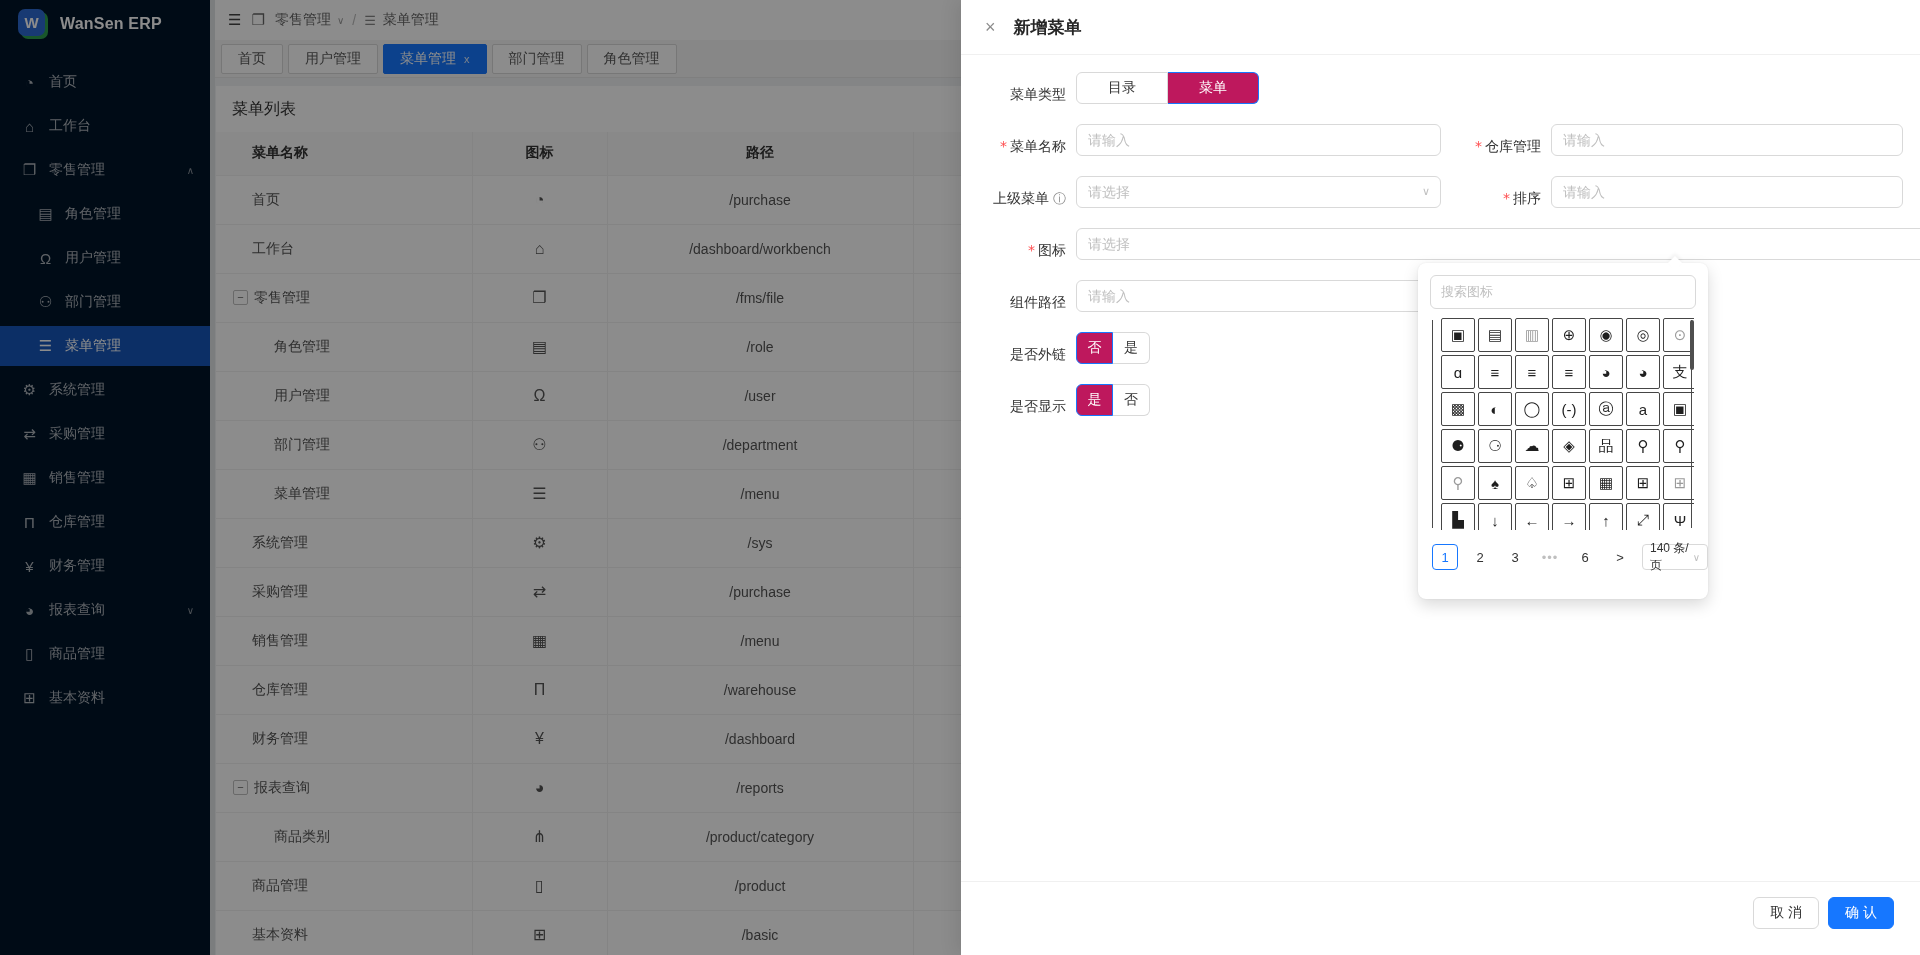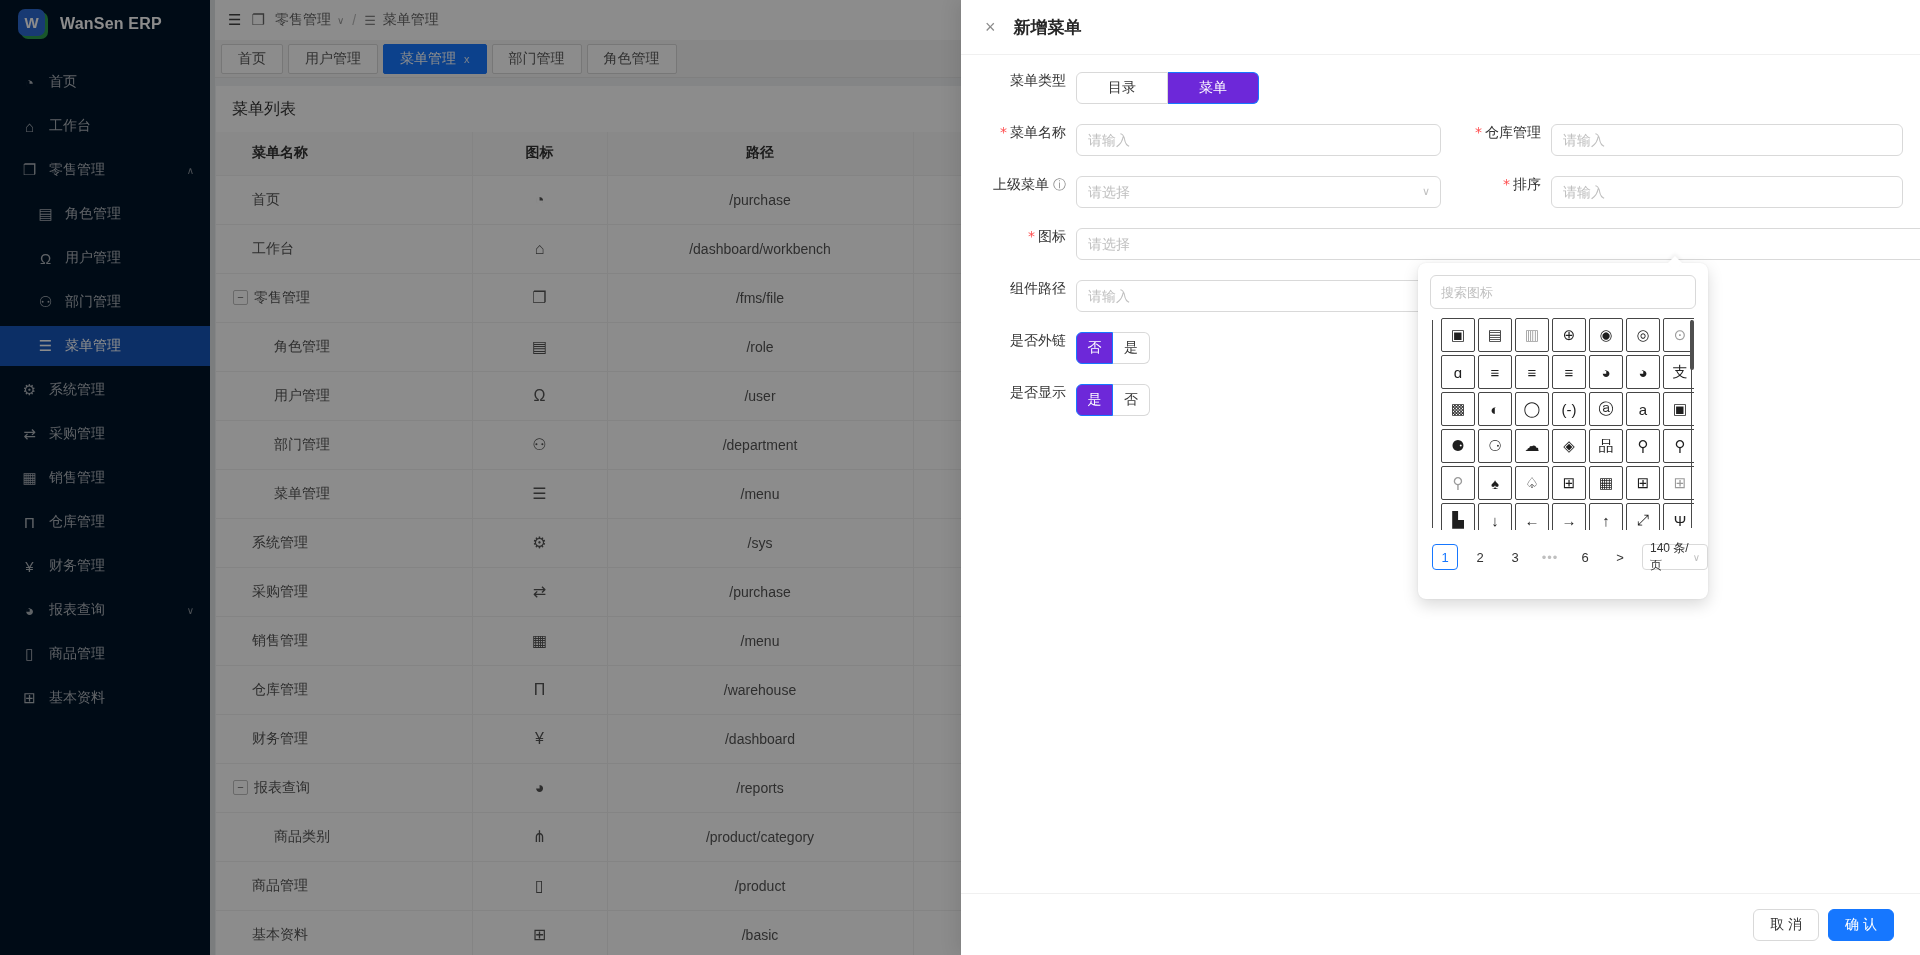--- a/index.html
+++ b/index.html
@@ -54,48 +54,48 @@
 
   
   .mask { position:absolute; left:0; top:0; width:961px; height:955px; background:rgba(0,0,0,0.45); z-index:5; }
 
   
   .drawer { position:absolute; left:961px; top:0; width:959px; height:955px; background:#ffffff; z-index:10; box-shadow:-6px 0 16px rgba(0,0,0,.08); }
   .drawer-head { display:flex; align-items:center; height:55px; border-bottom:1px solid #f0f0f0; padding-left:24px; }
   .drawer-close { font-size:18px; color:#8c8c8c; cursor:pointer; margin-right:18px; line-height:1; }
   .drawer-title { font-size:17px; font-weight:600; color:#262626; }
   .drawer-body { padding:17px 0 0 30px; }
-  .frow { display:flex; align-items:flex-start; height:32px; margin-bottom:20px; }
+  .frow { display:flex; align-items:flex-end; height:32px; margin-bottom:20px; }
   .lbl { width:75px; text-align:right; margin-right:10px; color:#333; white-space:nowrap; flex:0 0 auto; }
   .lbl-r { width:100px; text-align:right; margin-right:10px; margin-left:0; color:#333; white-space:nowrap; flex:0 0 auto; }
   .req { color:#ff4d4f; margin-right:3px; font-family:"DejaVu Sans",sans-serif; }
   .info-ic { color:#8c8c8c; margin-left:4px; font-size:13px; }
   .ctl { width:365px; flex:0 0 auto; }
   .ctl-r { width:352px; flex:0 0 auto; }
   .inp { width:100%; height:32px; border:1px solid #d9d9d9; border-radius:6px; padding:11px 11px; font-size:14px; color:#333; outline:none; background:#fff; font-family:inherit; }
   .inp::placeholder { color:#bfbfbf; }
   .sel { position:relative; }
   .sel .chev { position:absolute; right:11px; top:9px; font-size:11px; color:#bfbfbf; pointer-events:none; }
   .seg { display:inline-flex; height:32px; }
   .seg .seg-btn { min-width:56px; padding:0 31px; display:flex; align-items:center; justify-content:center; border:1px solid #d9d9d9; background:#fff; color:#333; cursor:pointer; }
   .seg .seg-btn:first-child { border-radius:6px 0 0 6px; }
   .seg .seg-btn:last-child { border-radius:0 6px 6px 0; border-left:none; }
-  .seg .seg-btn.on { background:#6d28d9; border-color:#1677ff; color:#fff; }
+  .seg .seg-btn.on { background:#be185d; border-color:#1677ff; color:#fff; }
   .seg.small .seg-btn { min-width:37px; padding:0 10px; }
   .inp-group { display:flex; width:100%; }
   .inp-group .inp { border-radius:6px 0 0 6px; }
-  .drawer-foot { position:absolute; left:0; bottom:0; width:100%; height:62px; border-top:1px solid #f0f0f0; display:flex; align-items:center; justify-content:flex-end; padding-right:26px; gap:9px; background:#fff; }
+  .drawer-foot { position:absolute; left:0; bottom:12px; width:100%; height:62px; border-top:1px solid #f0f0f0; display:flex; align-items:center; justify-content:flex-end; padding-right:26px; gap:9px; background:#fff; }
   .btn { height:32px; padding:0 16px; border-radius:6px; border:1px solid #d9d9d9; background:#fff; color:#333; font-size:14px; cursor:pointer; font-family:inherit; }
   .btn.primary { background:#1677ff; border-color:#1677ff; color:#fff; }
 
   
   .popup { position:absolute; left:1418px; top:263px; width:290px; height:336px; background:#fff; border-radius:8px; box-shadow:0 6px 16px rgba(0,0,0,.15), 0 0 2px rgba(0,0,0,.08); z-index:20; }
   .popup .caret { position:absolute; top:-5px; left:252px; width:10px; height:10px; background:#fff; transform:rotate(45deg); box-shadow:-2px -2px 4px rgba(0,0,0,.05); }
   .pk-search { margin:12px 12px 9px 12px; }
-  .pk-search input { width:266px; height:20px; border:1px solid #d9d9d9; border-radius:6px; padding:16px 10px; font-size:13px; color:#333; outline:none; font-family:Liberation Sans, sans-serif; }
+  .pk-search input { width:266px; height:20px; border:1px solid #d9d9d9; border-radius:6px; padding:16px 10px; font-size:13px; color:#333; outline:none; font-family:Liberation Serif, serif; }
   .pk-search input::placeholder { color:#bfbfbf; }
   .pk-gridwrap { position:relative; margin:0 14px; height:212px; overflow:hidden; padding-left:9px; }
   .pk-leftline { position:absolute; left:0; top:2px; width:1px; height:208px; background:#4a4a4a; }
   .pk-scroll { position:absolute; right:0; top:2px; width:4px; height:208px; }
   .pk-scroll .track { position:absolute; left:1px; top:0; width:1px; height:100%; background:#4a4a4a; }
   .pk-scroll .thumb { position:absolute; left:0; top:0; width:4px; height:50px; background:#4f4f4f; border-radius:3px; }
   .pk-grid { display:grid; grid-template-columns:repeat(7,34px); grid-auto-rows:34px; gap:3px; width:256px; }
   .pk-cell { border:1px solid #454545; border-radius:2px; display:flex; align-items:center; justify-content:center; font-size:15px; color:#1f1f1f; background:#fff; cursor:pointer; overflow:hidden; }
   .pk-cell.muted { color:#9b9b9b; }
   .pk-pager { display:flex; align-items:center; gap:9px; padding:14px 0 0 14px; }

